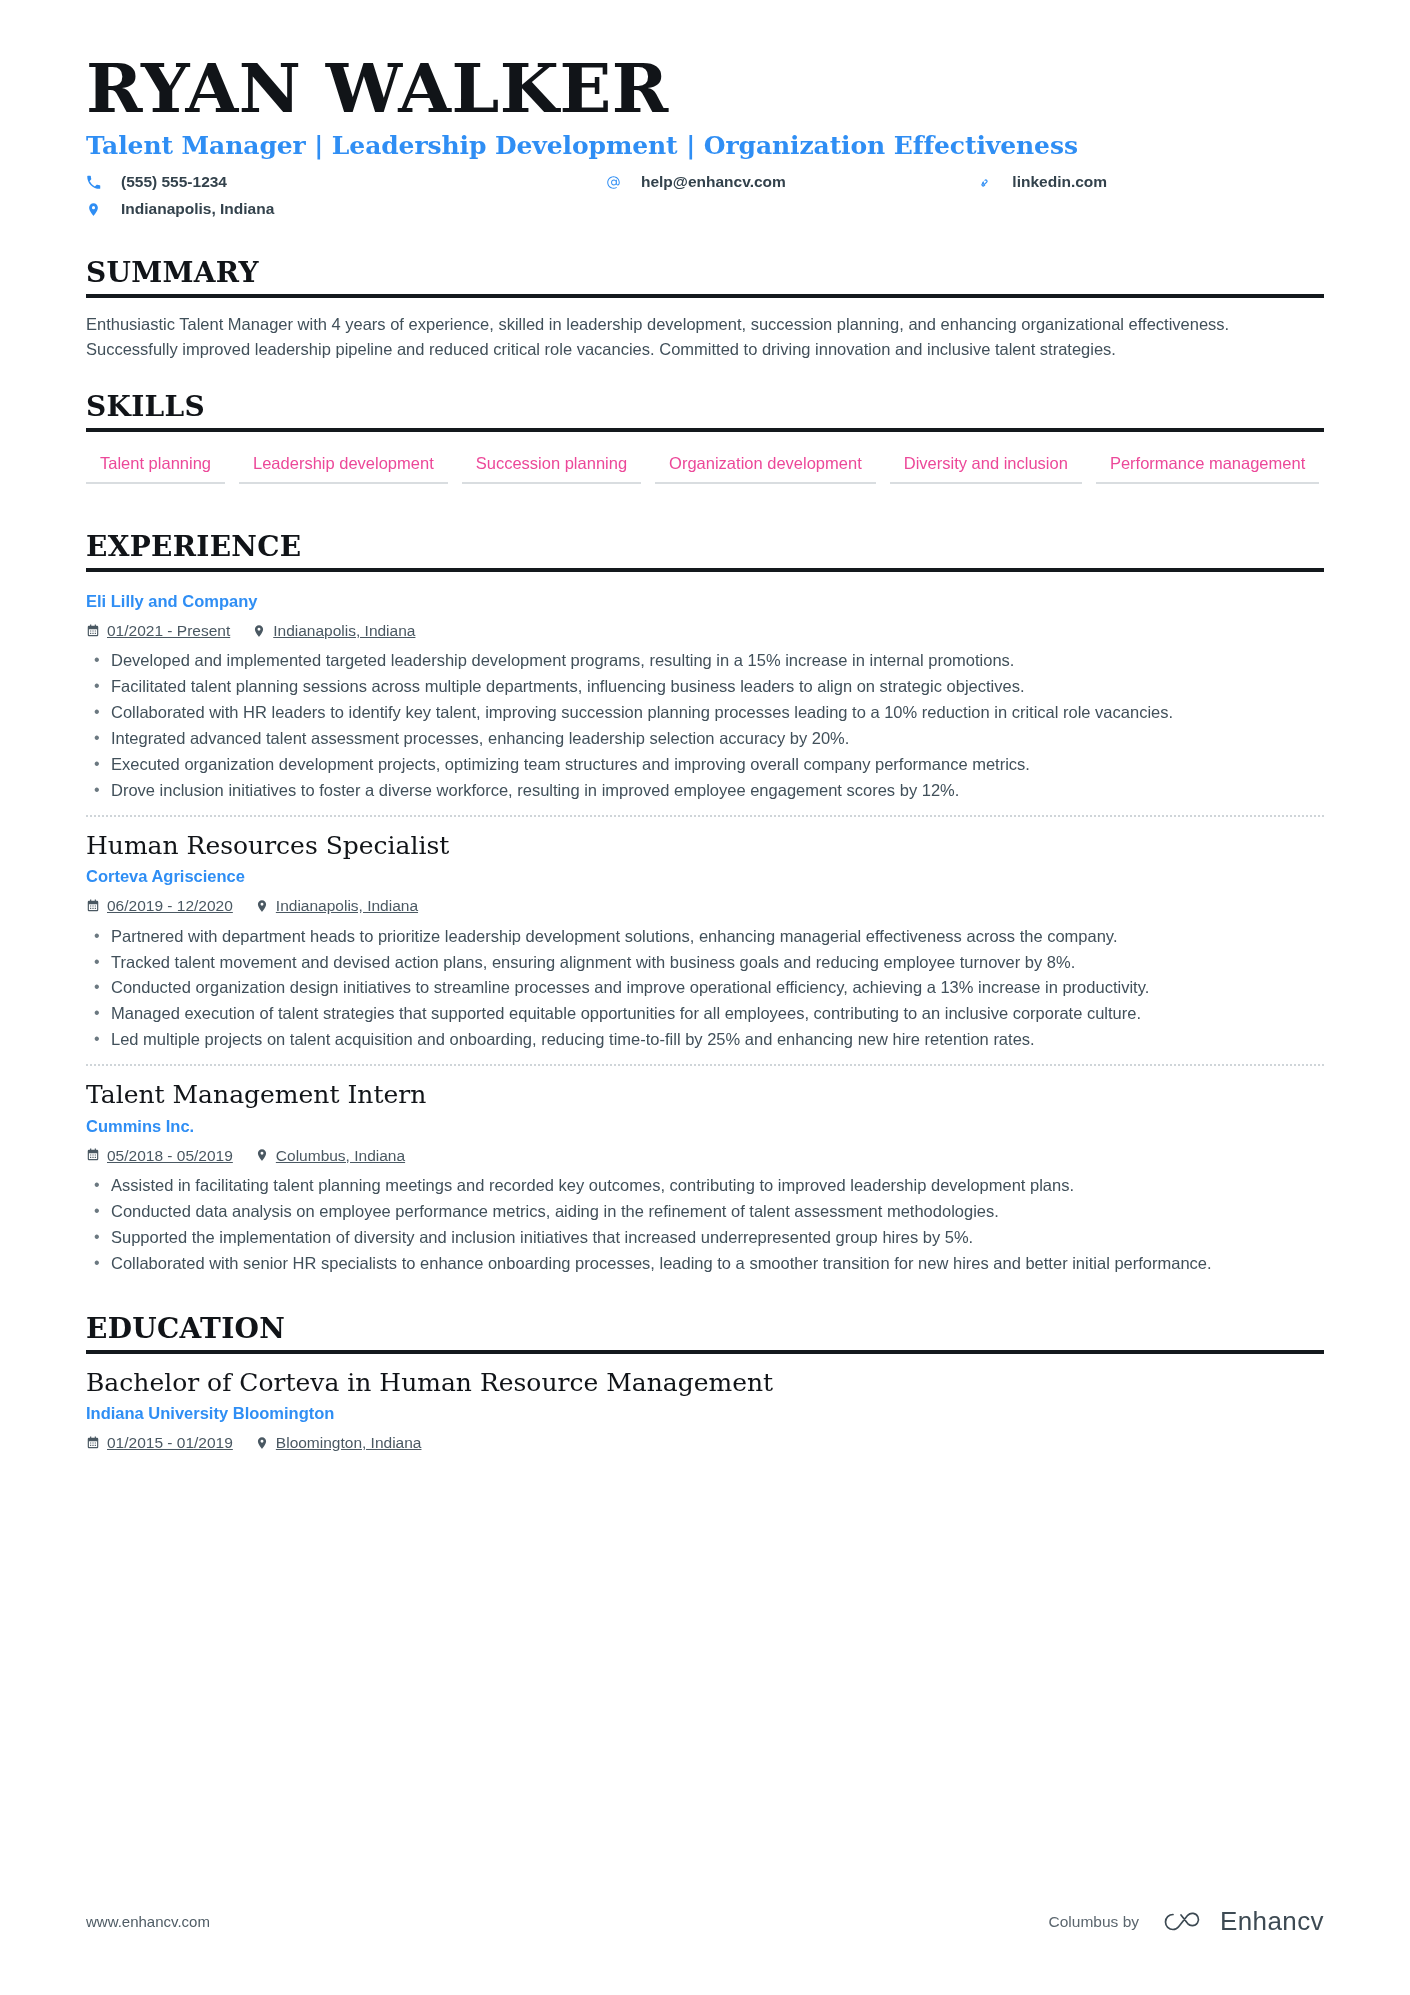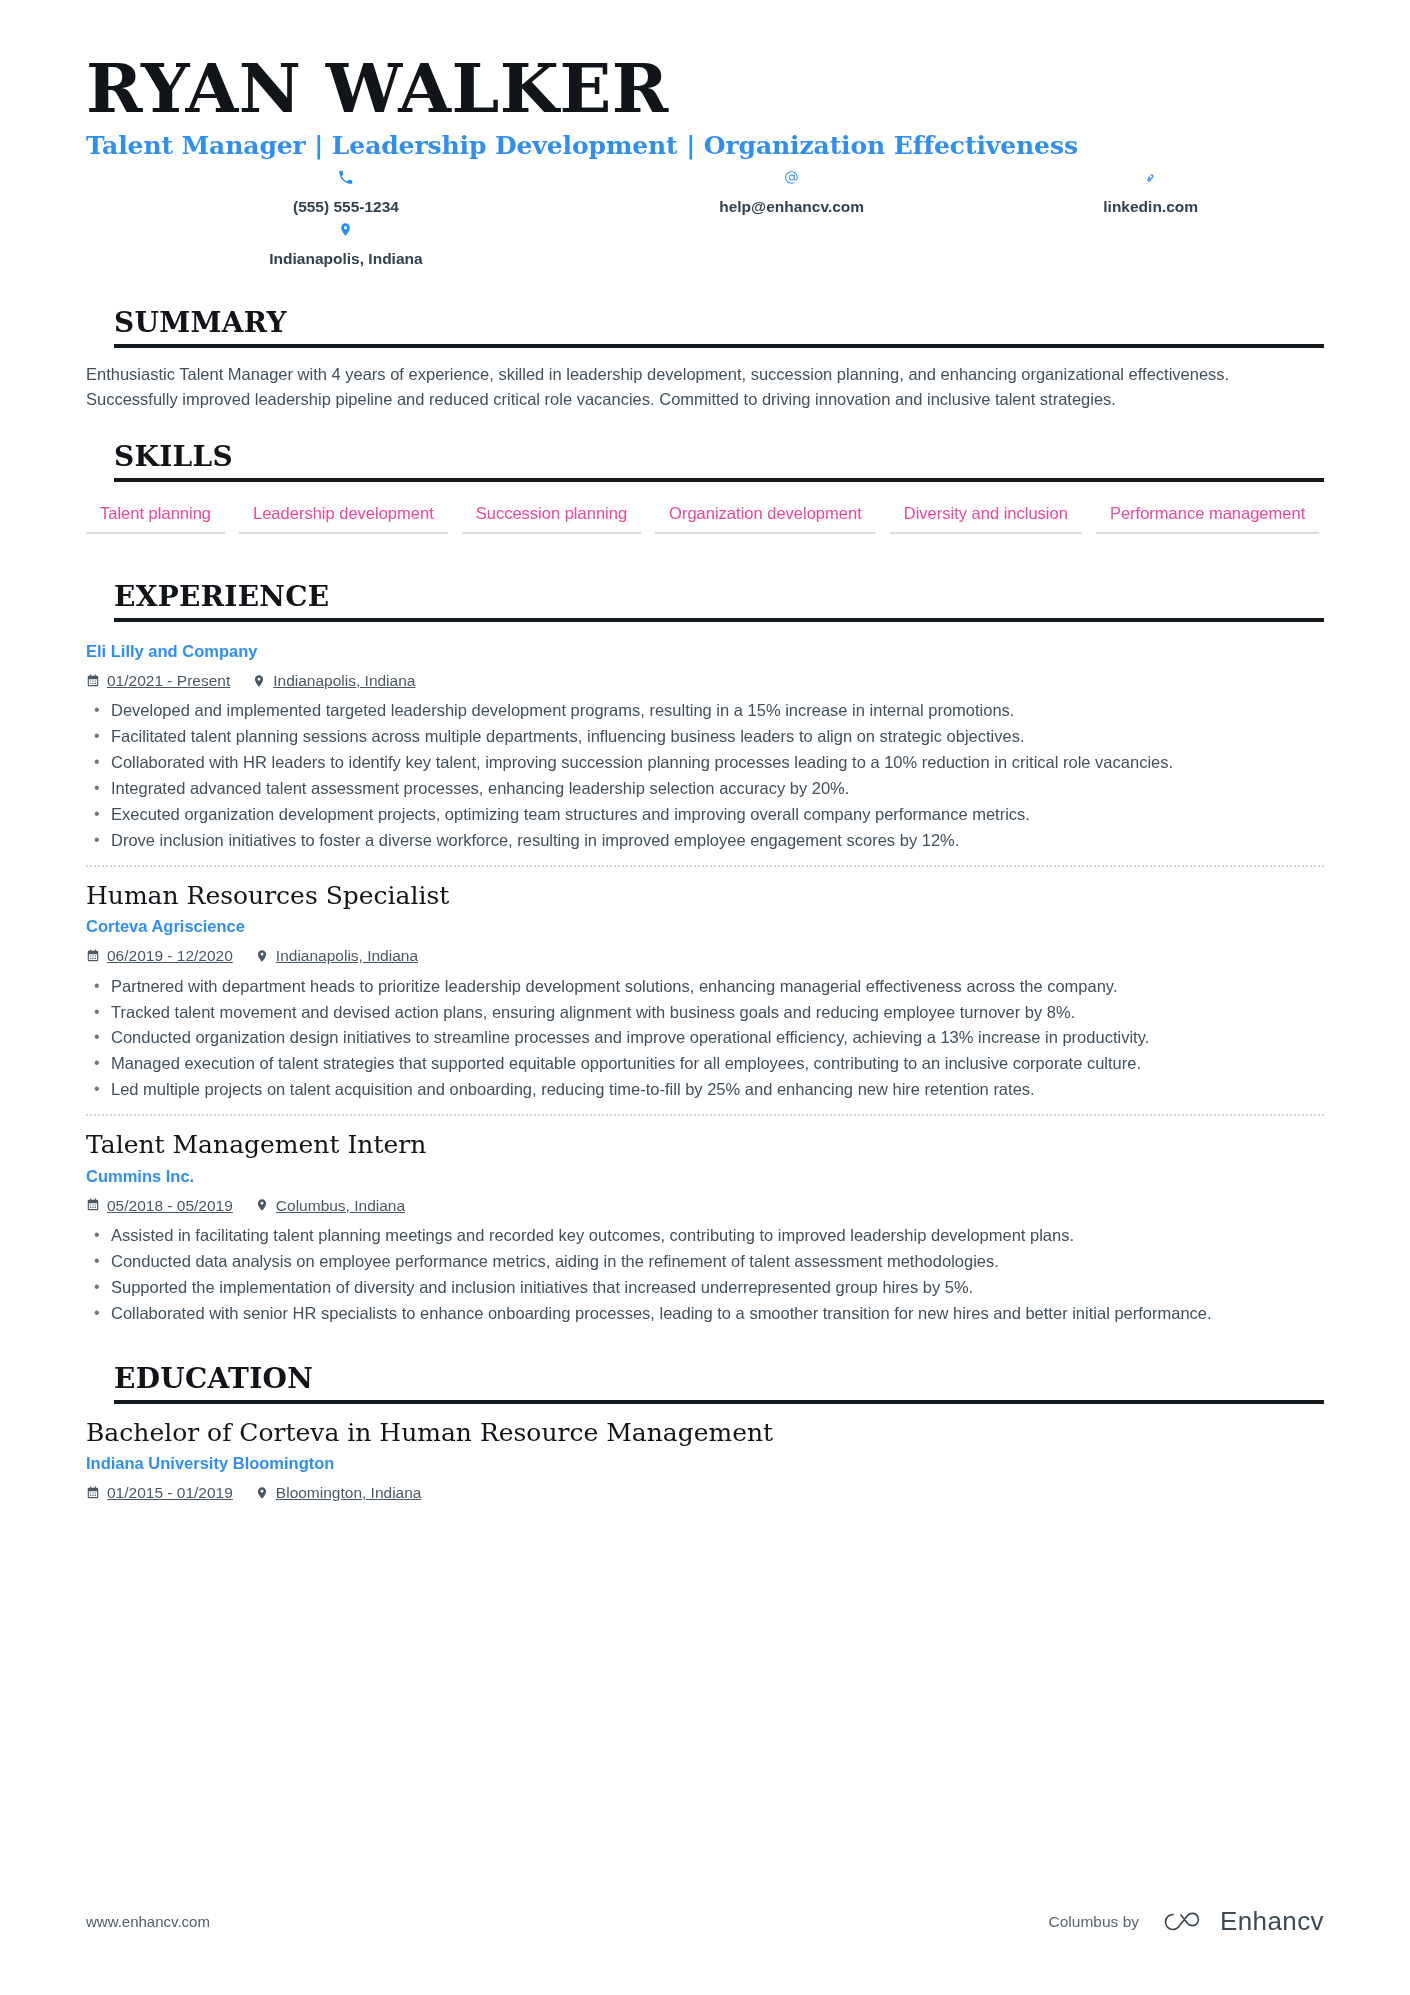--- a/index.html
+++ b/index.html
@@ -47,27 +47,26 @@
   .contact-grid {
     margin-top: 9px;
     display: flex;
     flex-wrap: wrap;
     width: 100%;
   }
 
   .contact-item {
     display: flex;
     align-items: center;
-    gap: 10px;
+    gap: 20px;
     font-size: 15.5px;
     font-weight: 700;
     color: #33424c;
     line-height: 1.55;
     padding-bottom: 3px;
-    flex-direction: column;
   }
   .contact-item.col1 { width: 42%; }
   .contact-item.col2 { width: 30%; }
   .contact-item.col3 { width: 28%; }
 
   .cicon {
     display: inline-flex;
     align-items: center;
     justify-content: center;
     width: 15px;
@@ -86,21 +85,20 @@
   .section-title {
     font-family: "DejaVu Serif", "Liberation Serif", serif;
     font-weight: 700;
     font-size: 28px;
     line-height: 1.1;
     letter-spacing: 0.3px;
     color: #111418;
     text-transform: uppercase;
     padding-bottom: 5px;
     border-bottom: 4px solid #14191d;
-    margin-left: 28px;
   }
 
   .summary-text {
     margin-top: 14px;
     font-size: 16.5px;
     line-height: 1.52;
     color: #41505a;
   }
 
   

